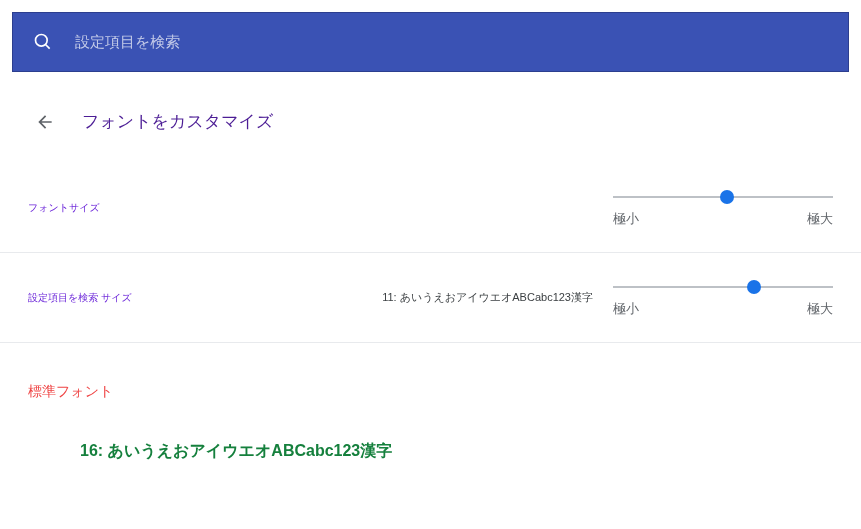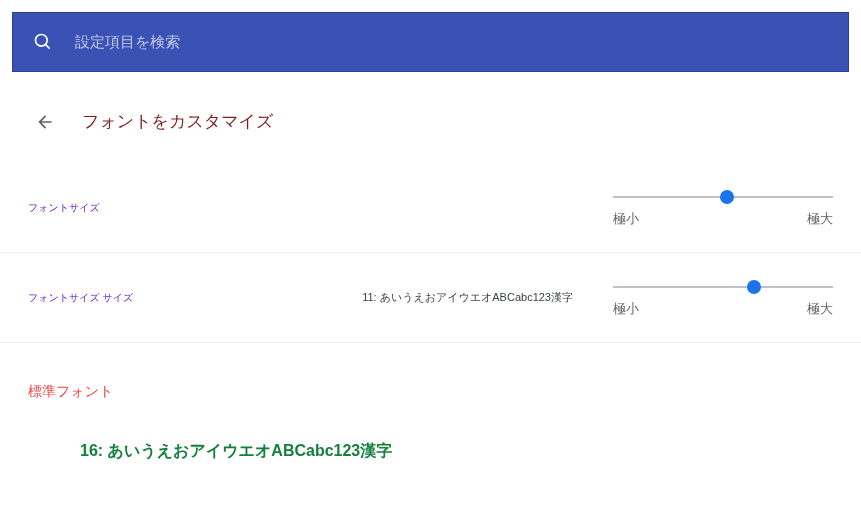--- a/index.html
+++ b/index.html
@@ -59,21 +59,21 @@
       justify-content: center;
       cursor: pointer;
     }
     .back-arrow svg {
       width: 20px;
       height: 20px;
       fill: #5f6368;
     }
     .page-title {
       font-size: 17px;
-      color: #7f1d1d;
+      color: #4c1d95;
       font-weight: 400;
     }
     .setting-row {
       display: flex;
       align-items: center;
       padding: 24px 28px;
       border-bottom: 1px solid #e8eaed;
       min-height: 90px;
     }
     .setting-label {
@@ -86,21 +86,20 @@
       color: #3c4043;
       flex: 1;
       text-align: left;
       padding-right: 20px;
     }
     .slider-container {
       flex: 0 0 220px;
       display: flex;
       flex-direction: column;
       gap: 12px;
-      margin-left: 20px;
     }
     .slider-track {
       position: relative;
       height: 2px;
       background: #bdc1c6;
       width: 100%;
       margin-top: 8px;
     }
     .slider-thumb {
       position: absolute;
@@ -191,21 +190,21 @@
         <div class="slider-thumb" id="thumb1" style="left: 52%;"></div>
       </div>
       <div class="slider-labels">
         <span>極小</span>
         <span>極大</span>
       </div>
     </div>
   </div>
 
   <div class="setting-row">
-    <div class="setting-label">フォントサイズ サイズ</div>
+    <div class="setting-label">設定項目を検索 サイズ</div>
     <div class="setting-preview" style="text-align:right;">11: あいうえおアイウエオABCabc123漢字</div>
     <div class="slider-container">
       <div class="slider-track">
         <div class="slider-thumb" id="thumb2" style="left: 64%;"></div>
       </div>
       <div class="slider-labels">
         <span>極小</span>
         <span>極大</span>
       </div>
     </div>

